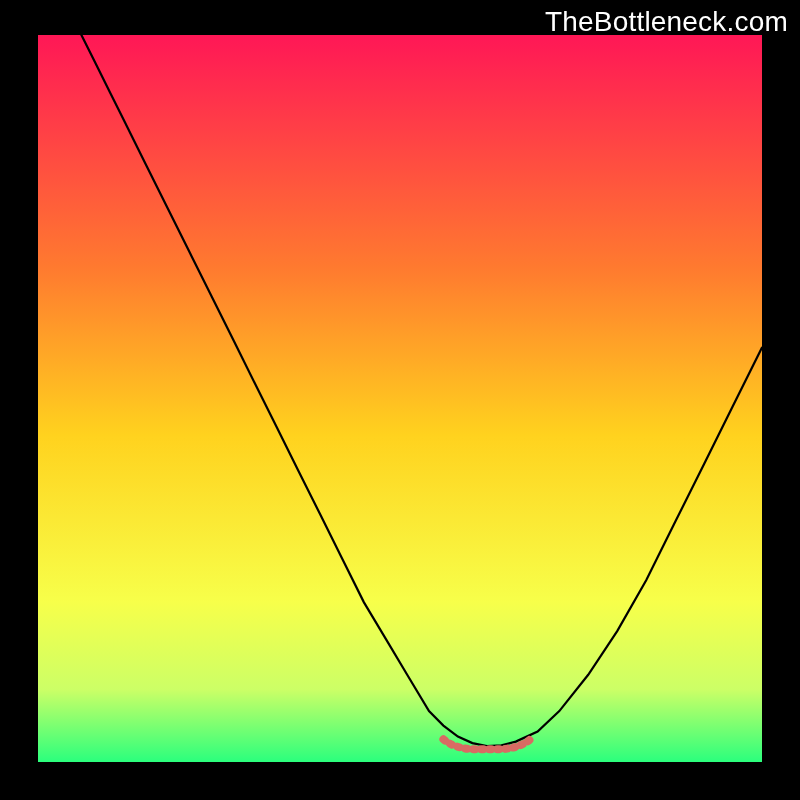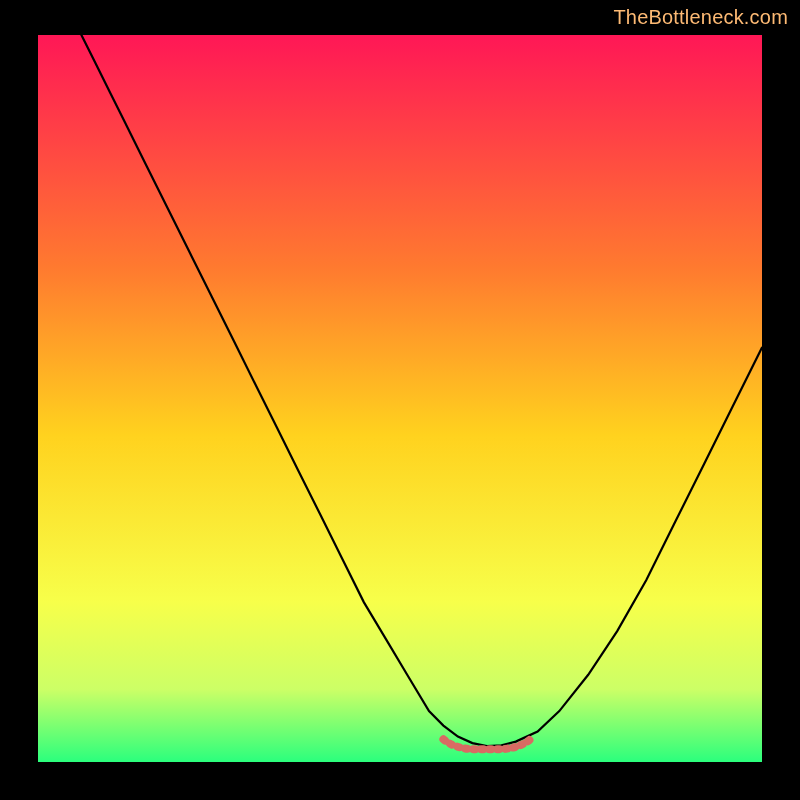--- a/index.html
+++ b/index.html
@@ -14,22 +14,22 @@
   .frame {
     position: relative;
     width: 800px;
     height: 800px;
     background: #000;
   }
   .watermark {
     position: absolute;
     top: 6px;
     right: 12px;
-    color: #fdba74;
-    font-size: 20px;
+    color: #ffffff;
+    font-size: 28px;
     font-weight: 500;
     letter-spacing: 0.2px;
     z-index: 10;
   }
   .plot {
     position: absolute;
     left: 38px;
     right: 38px;
     top: 35px;
     bottom: 38px;

